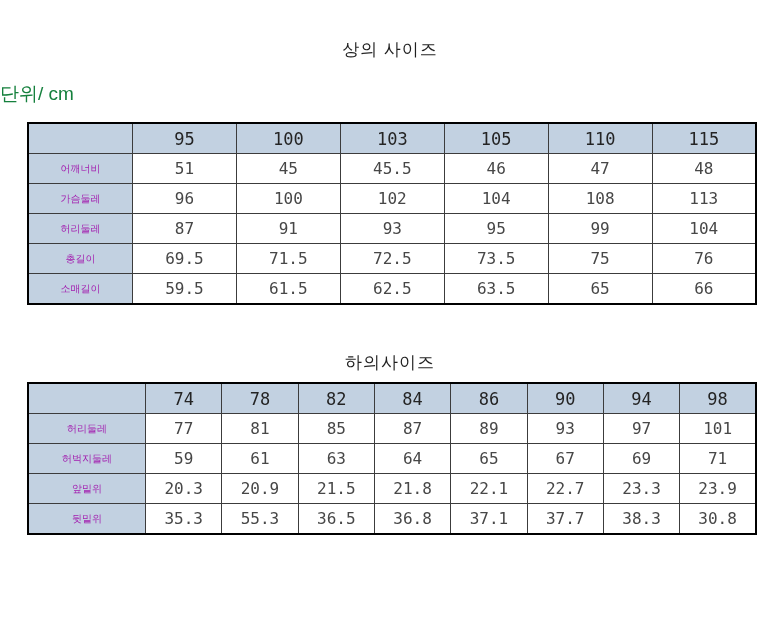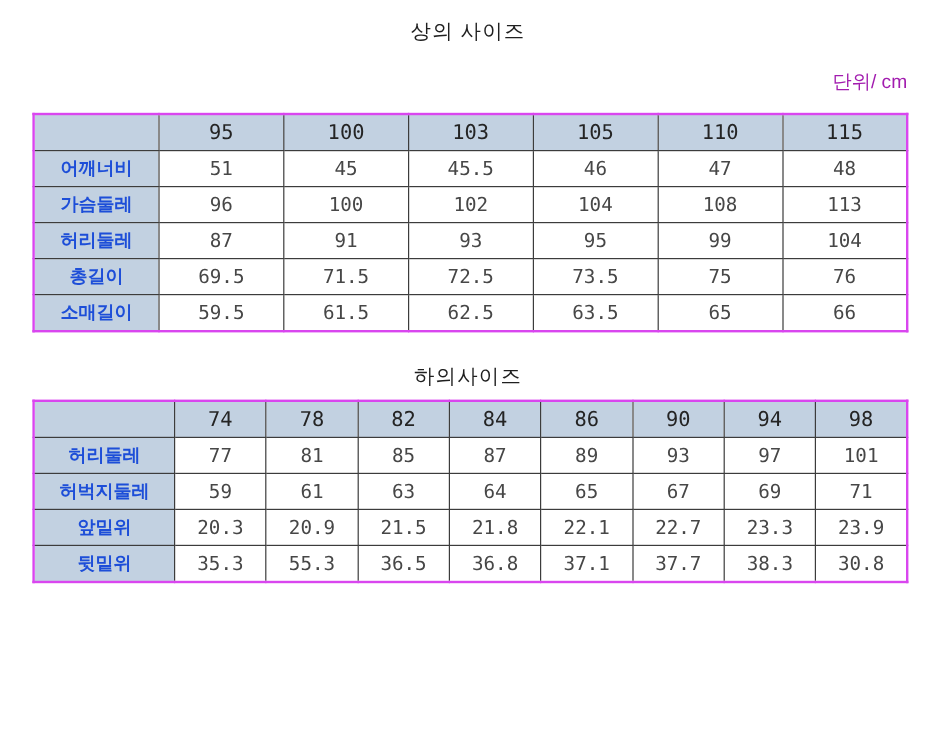--- a/index.html
+++ b/index.html
@@ -10,41 +10,40 @@
   .page {
     position: relative;
     width: 780px;
     height: 628px;
     background: #ffffff;
     overflow: hidden;
     font-family: "Liberation Sans", sans-serif;
     color: #2a2a2a;
   }
   .table-title {
-    padding-top: 15px;
+    padding-top: 38px;
     text-align: center;
     font-size: 17px;
     letter-spacing: 1px;
     color: #1f1f1f;
   }
   .table-title.second {
-    padding-top: 25px;
+    padding-top: 46px;
   }
   .unit-label {
-    text-align: right;
     padding: 20px 24px 0 0;
-    font-size: 16px;
-    color: #a21caf;
+    font-size: 19px;
+    color: #15803d;
   }
   table.size-table {
     table-layout: fixed;
     width: 730px;
     margin-left: 27px;
     border-collapse: collapse;
-    border: 2px solid #d946ef;
+    border: 2px solid #000000;
     background: #ffffff;
   }
   table.size-table.first {
     margin-top: 15px;
   }
   table.size-table.second {
     margin-top: 8px;
   }
   .size-table th, .size-table td {
     border: 1px solid #3c3c3c;
@@ -57,23 +56,23 @@
   }
   .size-table thead th {
     background: #c2d1e1;
     font-family: "DejaVu Sans Mono", monospace;
     font-size: 17px;
     font-weight: normal;
     color: #242424;
   }
   .size-table th.rowlabel {
     background: #c2d1e1;
-    font-size: 15px;
-    font-weight: bold;
-    color: #1d4ed8;
+    font-size: 10px;
+    font-weight: normal;
+    color: #a21caf;
   }
   .size-table td {
     font-family: "DejaVu Sans Mono", monospace;
     font-size: 16px;
     color: #474747;
   }
   table.first .corner,
   table.first .rowlabel { width: 103px; }
   table.second .corner,
   table.second .rowlabel { width: 116px; }

